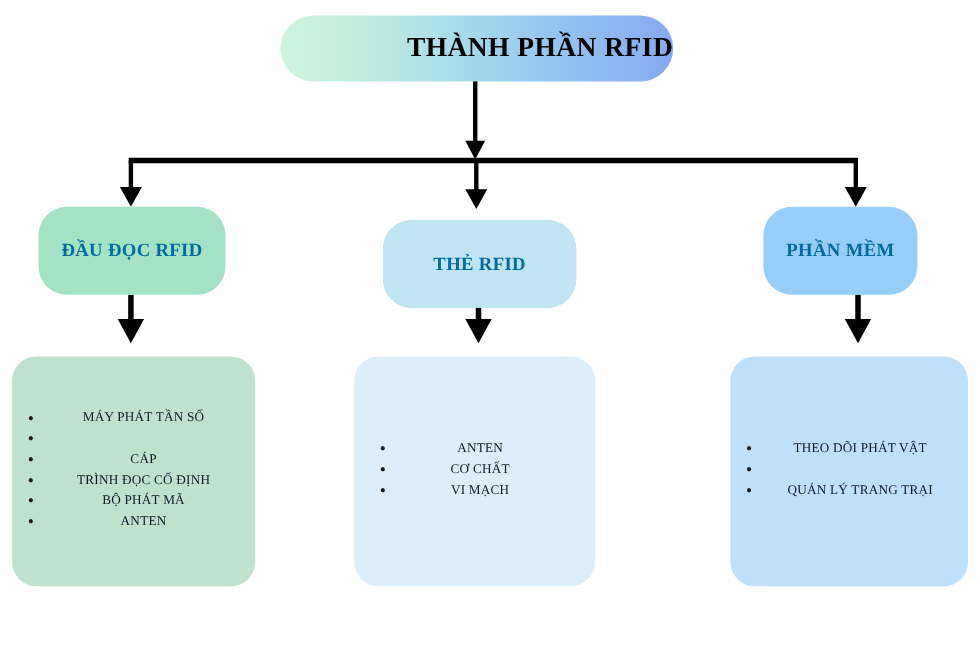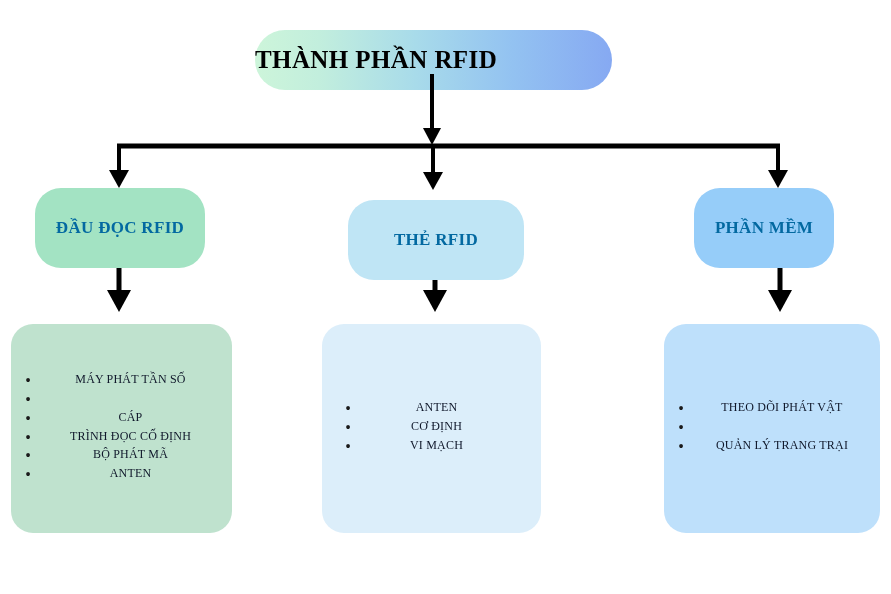--- a/index.html
+++ b/index.html
@@ -23,22 +23,21 @@
   .title-box {
     position: absolute;
     left: 255px;
     top: 14px;
     width: 357px;
     height: 60px;
     border-radius: 30px;
     background: linear-gradient(90deg, #cdf5da 0%, #c2eedd 18%, #a8dbea 45%, #93c2f1 72%, #86a9f2 100%);
     display: flex;
     align-items: center;
-    justify-content: flex-start;
-    margin-top: 16px;
+    justify-content: flex-end;
   }
   .title-text {
     font-size: 25px;
     font-weight: bold;
     color: #000000;
     letter-spacing: 0.4px;
     white-space: nowrap;
   }
 
   
@@ -184,21 +183,21 @@
     </div>
   </div>
 
   <div class="list-box" id="list-box-1">
     <div class="bullet-row">
       <span class="bullet-dot">•</span>
       <span class="bullet-text">ANTEN</span>
     </div>
     <div class="bullet-row">
       <span class="bullet-dot">•</span>
-      <span class="bullet-text">CƠ ĐỊNH</span>
+      <span class="bullet-text">CƠ CHẤT</span>
     </div>
     <div class="bullet-row">
       <span class="bullet-dot">•</span>
       <span class="bullet-text">VI MẠCH</span>
     </div>
   </div>
 
   <div class="list-box" id="list-box-2">
     <div class="bullet-row">
       <span class="bullet-dot">•</span>

